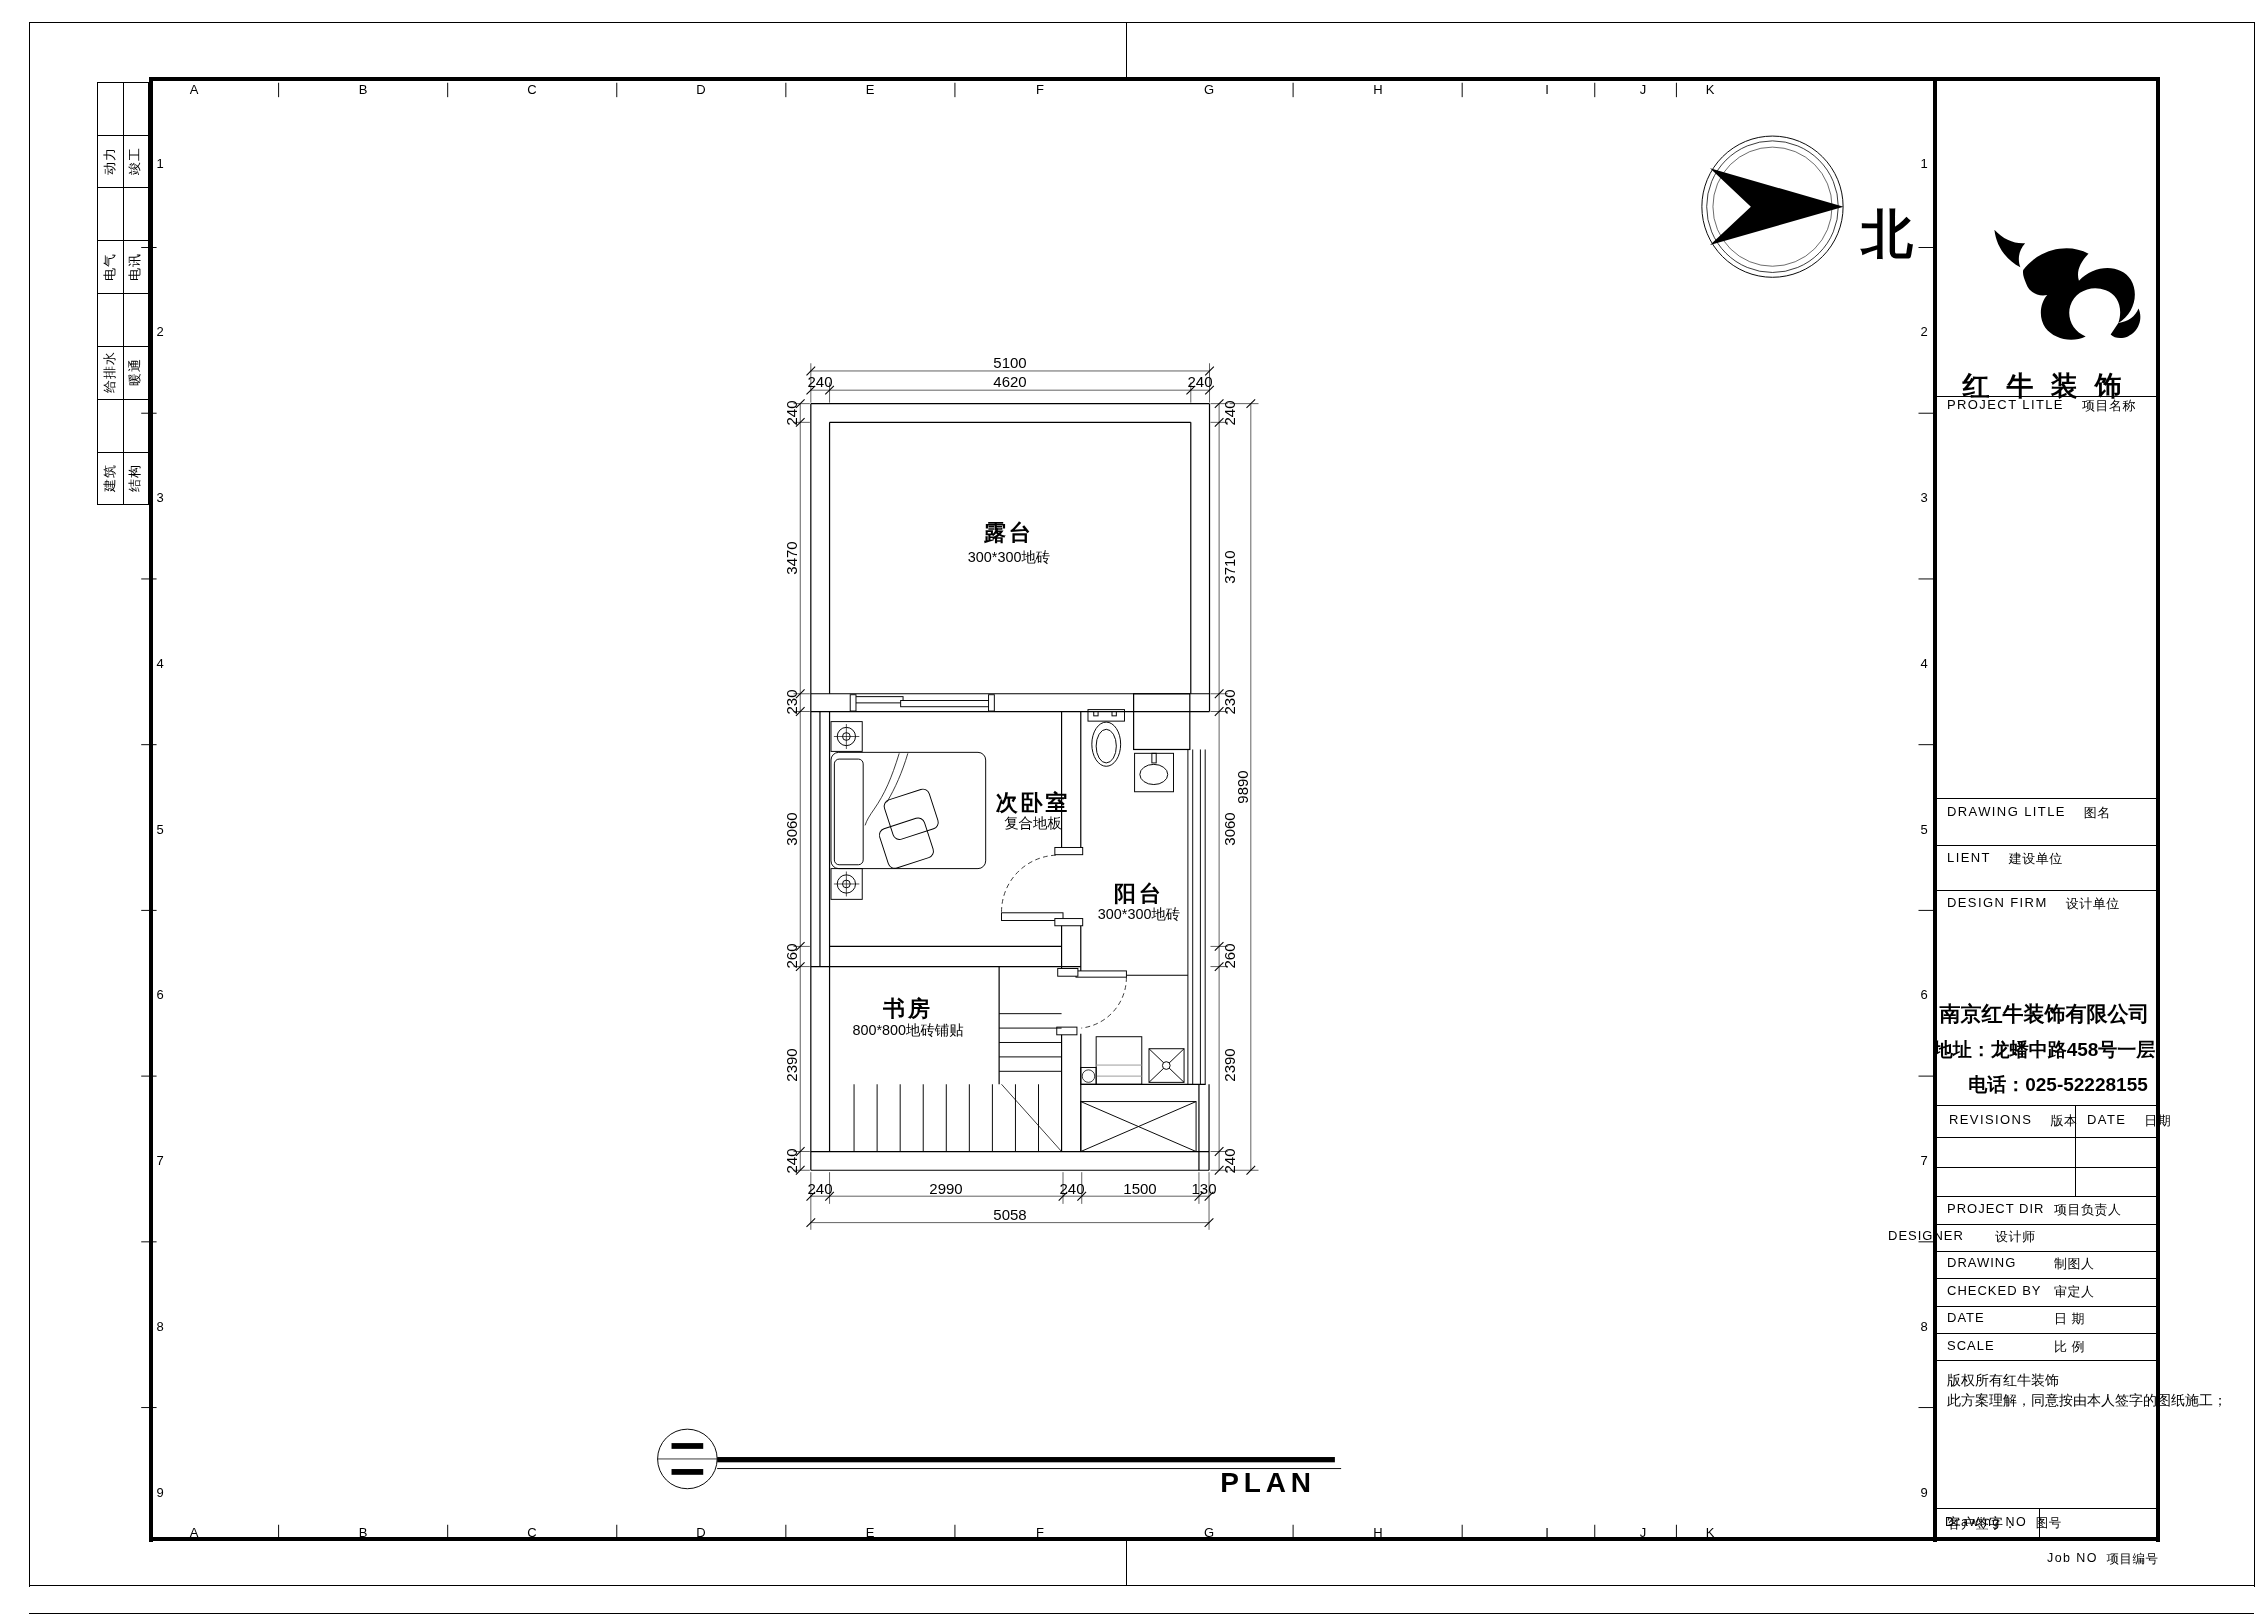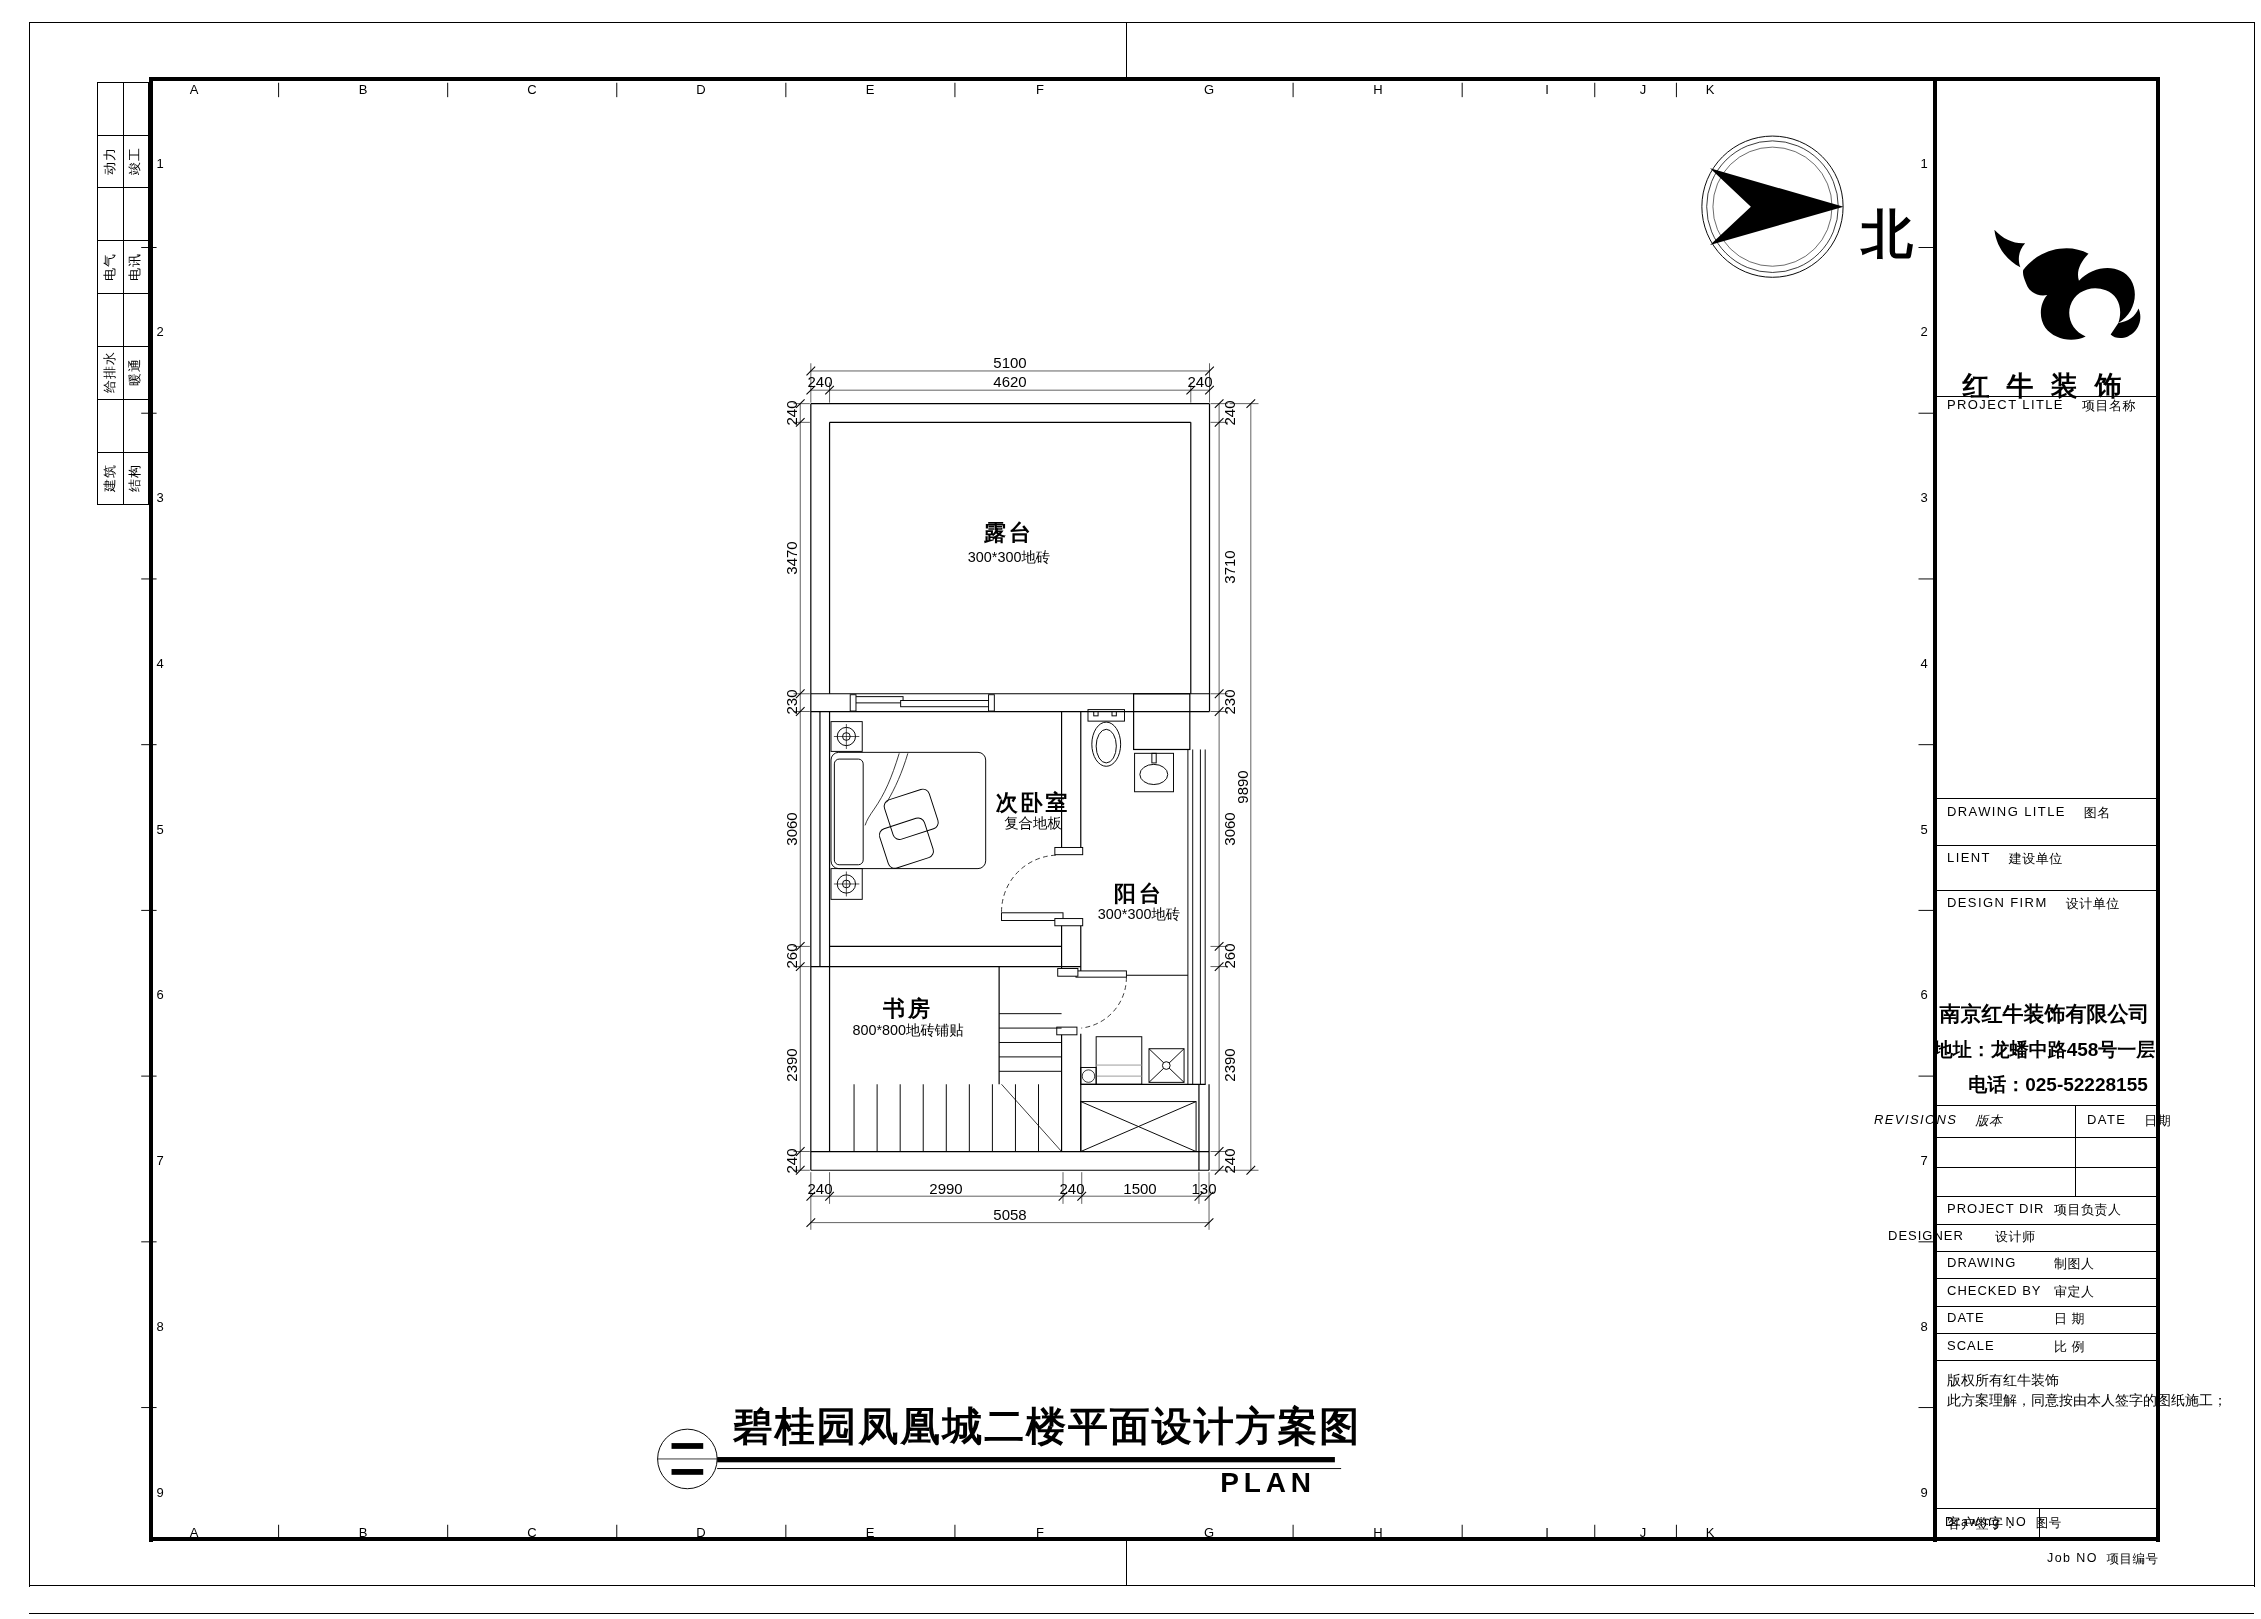--- a/index.html
+++ b/index.html
@@ -439,21 +439,21 @@
   </div>
   <div class="tbrow" style="left:1947px;top:904px;">
     <span class="en">DESIGN FIRM</span>
     <span class="zh">设计单位</span>
   </div>
 
   <div class="center-blk" style="left:1933px;top:1000px;width:223px;font-size:21px;font-weight:600;">南京红牛装饰有限公司</div>
   <div class="center-blk" style="left:1933px;top:1037px;width:223px;font-size:19px;font-weight:600;">地址：龙蟠中路458号一层</div>
   <div class="center-blk" style="left:1933px;top:1072px;width:250px;font-size:19px;font-weight:600;">电话：025-52228155</div>
 
-  <div class="tbrow" style="left:1874px;top:1121px;font-style:italic;">
+  <div class="tbrow" style="left:1949px;top:1121px;">
     <span class="en">REVISIONS</span>
     <span class="zh">版本</span>
   </div>
   <div class="tbrow" style="left:2087px;top:1121px;">
     <span class="en">DATE</span>
     <span class="zh">日期</span>
   </div>
 
   <div class="tbrow cols" style="left:1947px;top:1210px;">
     <span class="en">PROJECT DIR</span>
@@ -486,17 +486,16 @@
 
   <div class="tbrow" style="left:1945px;top:1523px;gap:8.6px;font-size:12.5px;">
     <span class="en">Drawing NO</span>
     <span class="zh">图号</span>
   </div>
   <div class="tbrow" style="left:2047px;top:1523px;gap:8.6px;font-size:12.5px;margin-top:36px;">
     <span class="en">Job NO</span>
     <span class="zh">项目编号</span>
   </div>
 
-  <div class="txt" style="left:1047px;top:1426px;font-size:40px;font-weight:700;letter-spacing:1.9px;">碧桂园凤凰城二楼平面设计方案图</div>
   <div class="txt" style="left:1268px;top:1483px;font-size:28px;font-weight:700;letter-spacing:4.8px;">PLAN</div>
 
 </div>
 
 
 </body></html>

